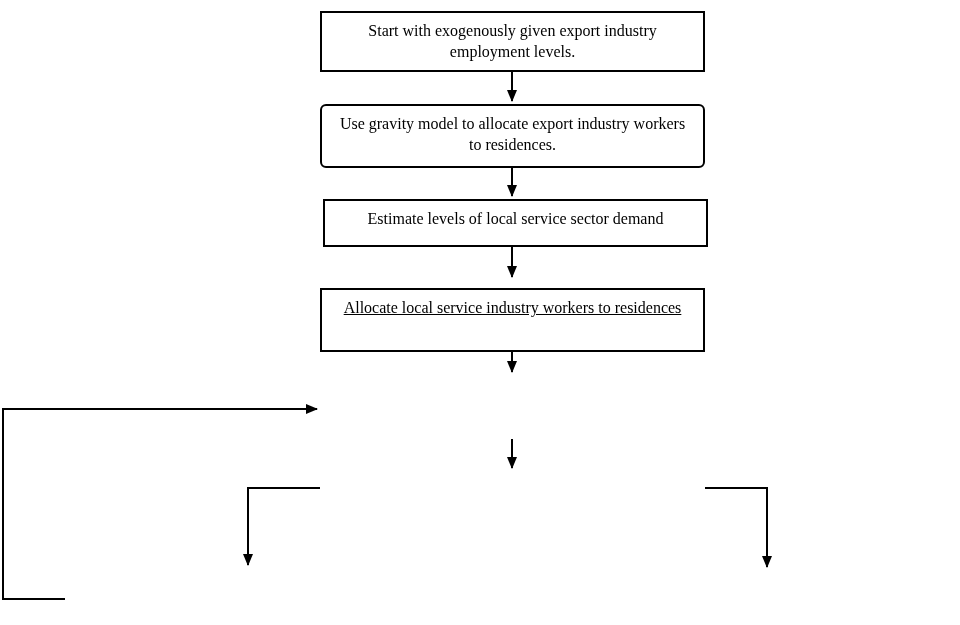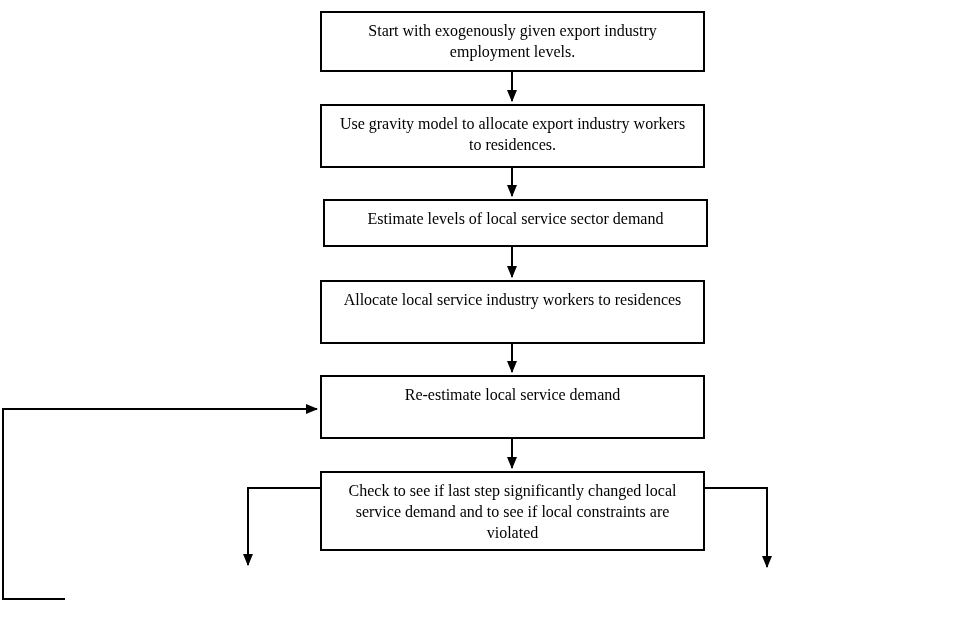--- a/index.html
+++ b/index.html
@@ -31,23 +31,23 @@
     display: flex;
     justify-content: center;
     align-items: flex-start;
     text-align: center;
     padding: 7px 10px 4px 10px;
     font-size: 16px;
     line-height: 21px;
   }
   
   .n-start      { left: 320px; top:   3px; width: 385px; height: 61px; }
-  .n-gravity    { left: 320px; top:  96px; width: 385px; height: 64px; }
+  .n-gravity    { left: 320px; top:  96px; width: 385px; height: 64px; border-radius: 6px; }
   .n-estimate   { left: 323px; top: 191px; width: 385px; height: 48px; }
-  .n-allocate   { left: 320px; top: 272px; width: 385px; height: 64px; }
+  .n-allocate   { left: 320px; top: 280px; width: 385px; height: 64px; text-decoration: underline; }
   .n-reestimate { left: 320px; top: 367px; width: 385px; height: 64px; }
   .n-check      { left: 320px; top: 463px; width: 385px; height: 80px; }
   .n-iterate    { left:  65px; top: 560px; width: 385px; height: 62px; }
   .n-complete   { left: 575px; top: 562px; width: 377px; height: 59px; }
 </style>
 </head>
 <body>
 
 <div class="canvas">
 
@@ -80,23 +80,17 @@
   </div>
 
   <div class="node n-estimate">
     <span>Estimate levels of local service sector demand</span>
   </div>
 
   <div class="node n-allocate">
     <span>Allocate local service industry workers to residences</span>
   </div>
 
-  <div class="node n-reestimate">
-    <span>Re-estimate local service demand</span>
-  </div>
 
-  <div class="node n-check">
-    <span>Check to see if last step significantly changed local service demand and to see if local constraints are violated</span>
-  </div>
 
 
 
 </div>
 
 </body></html>

